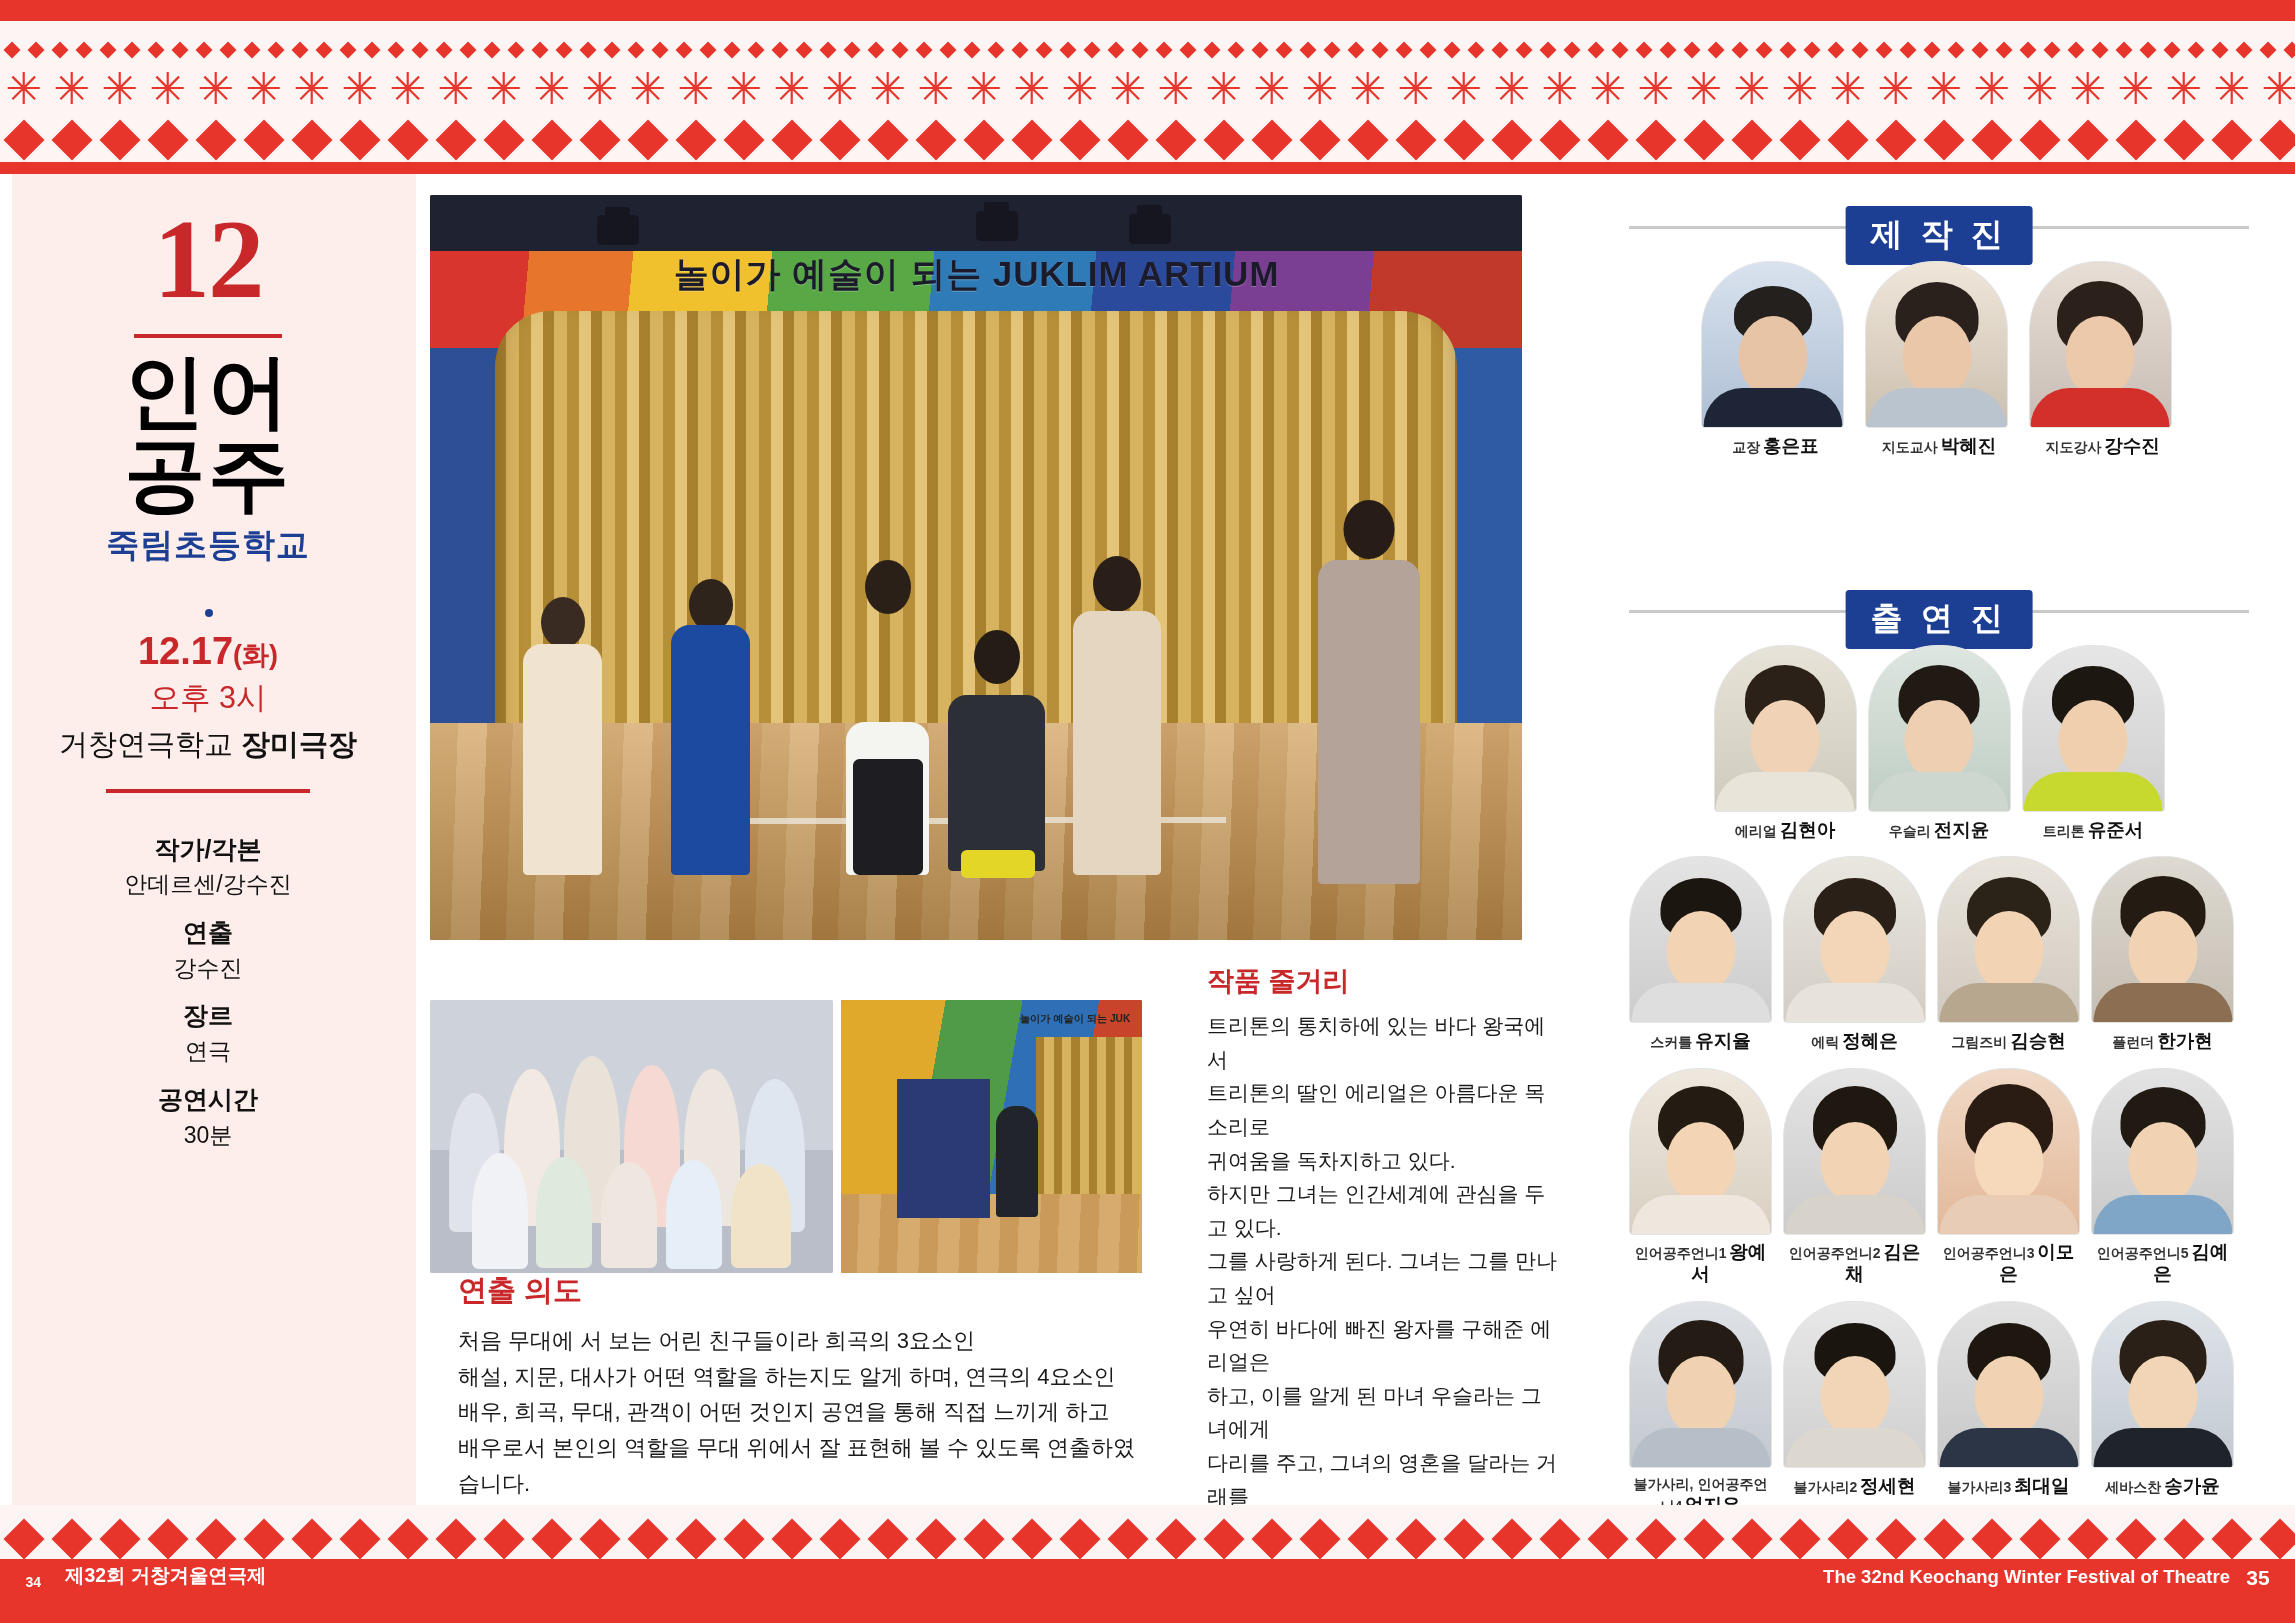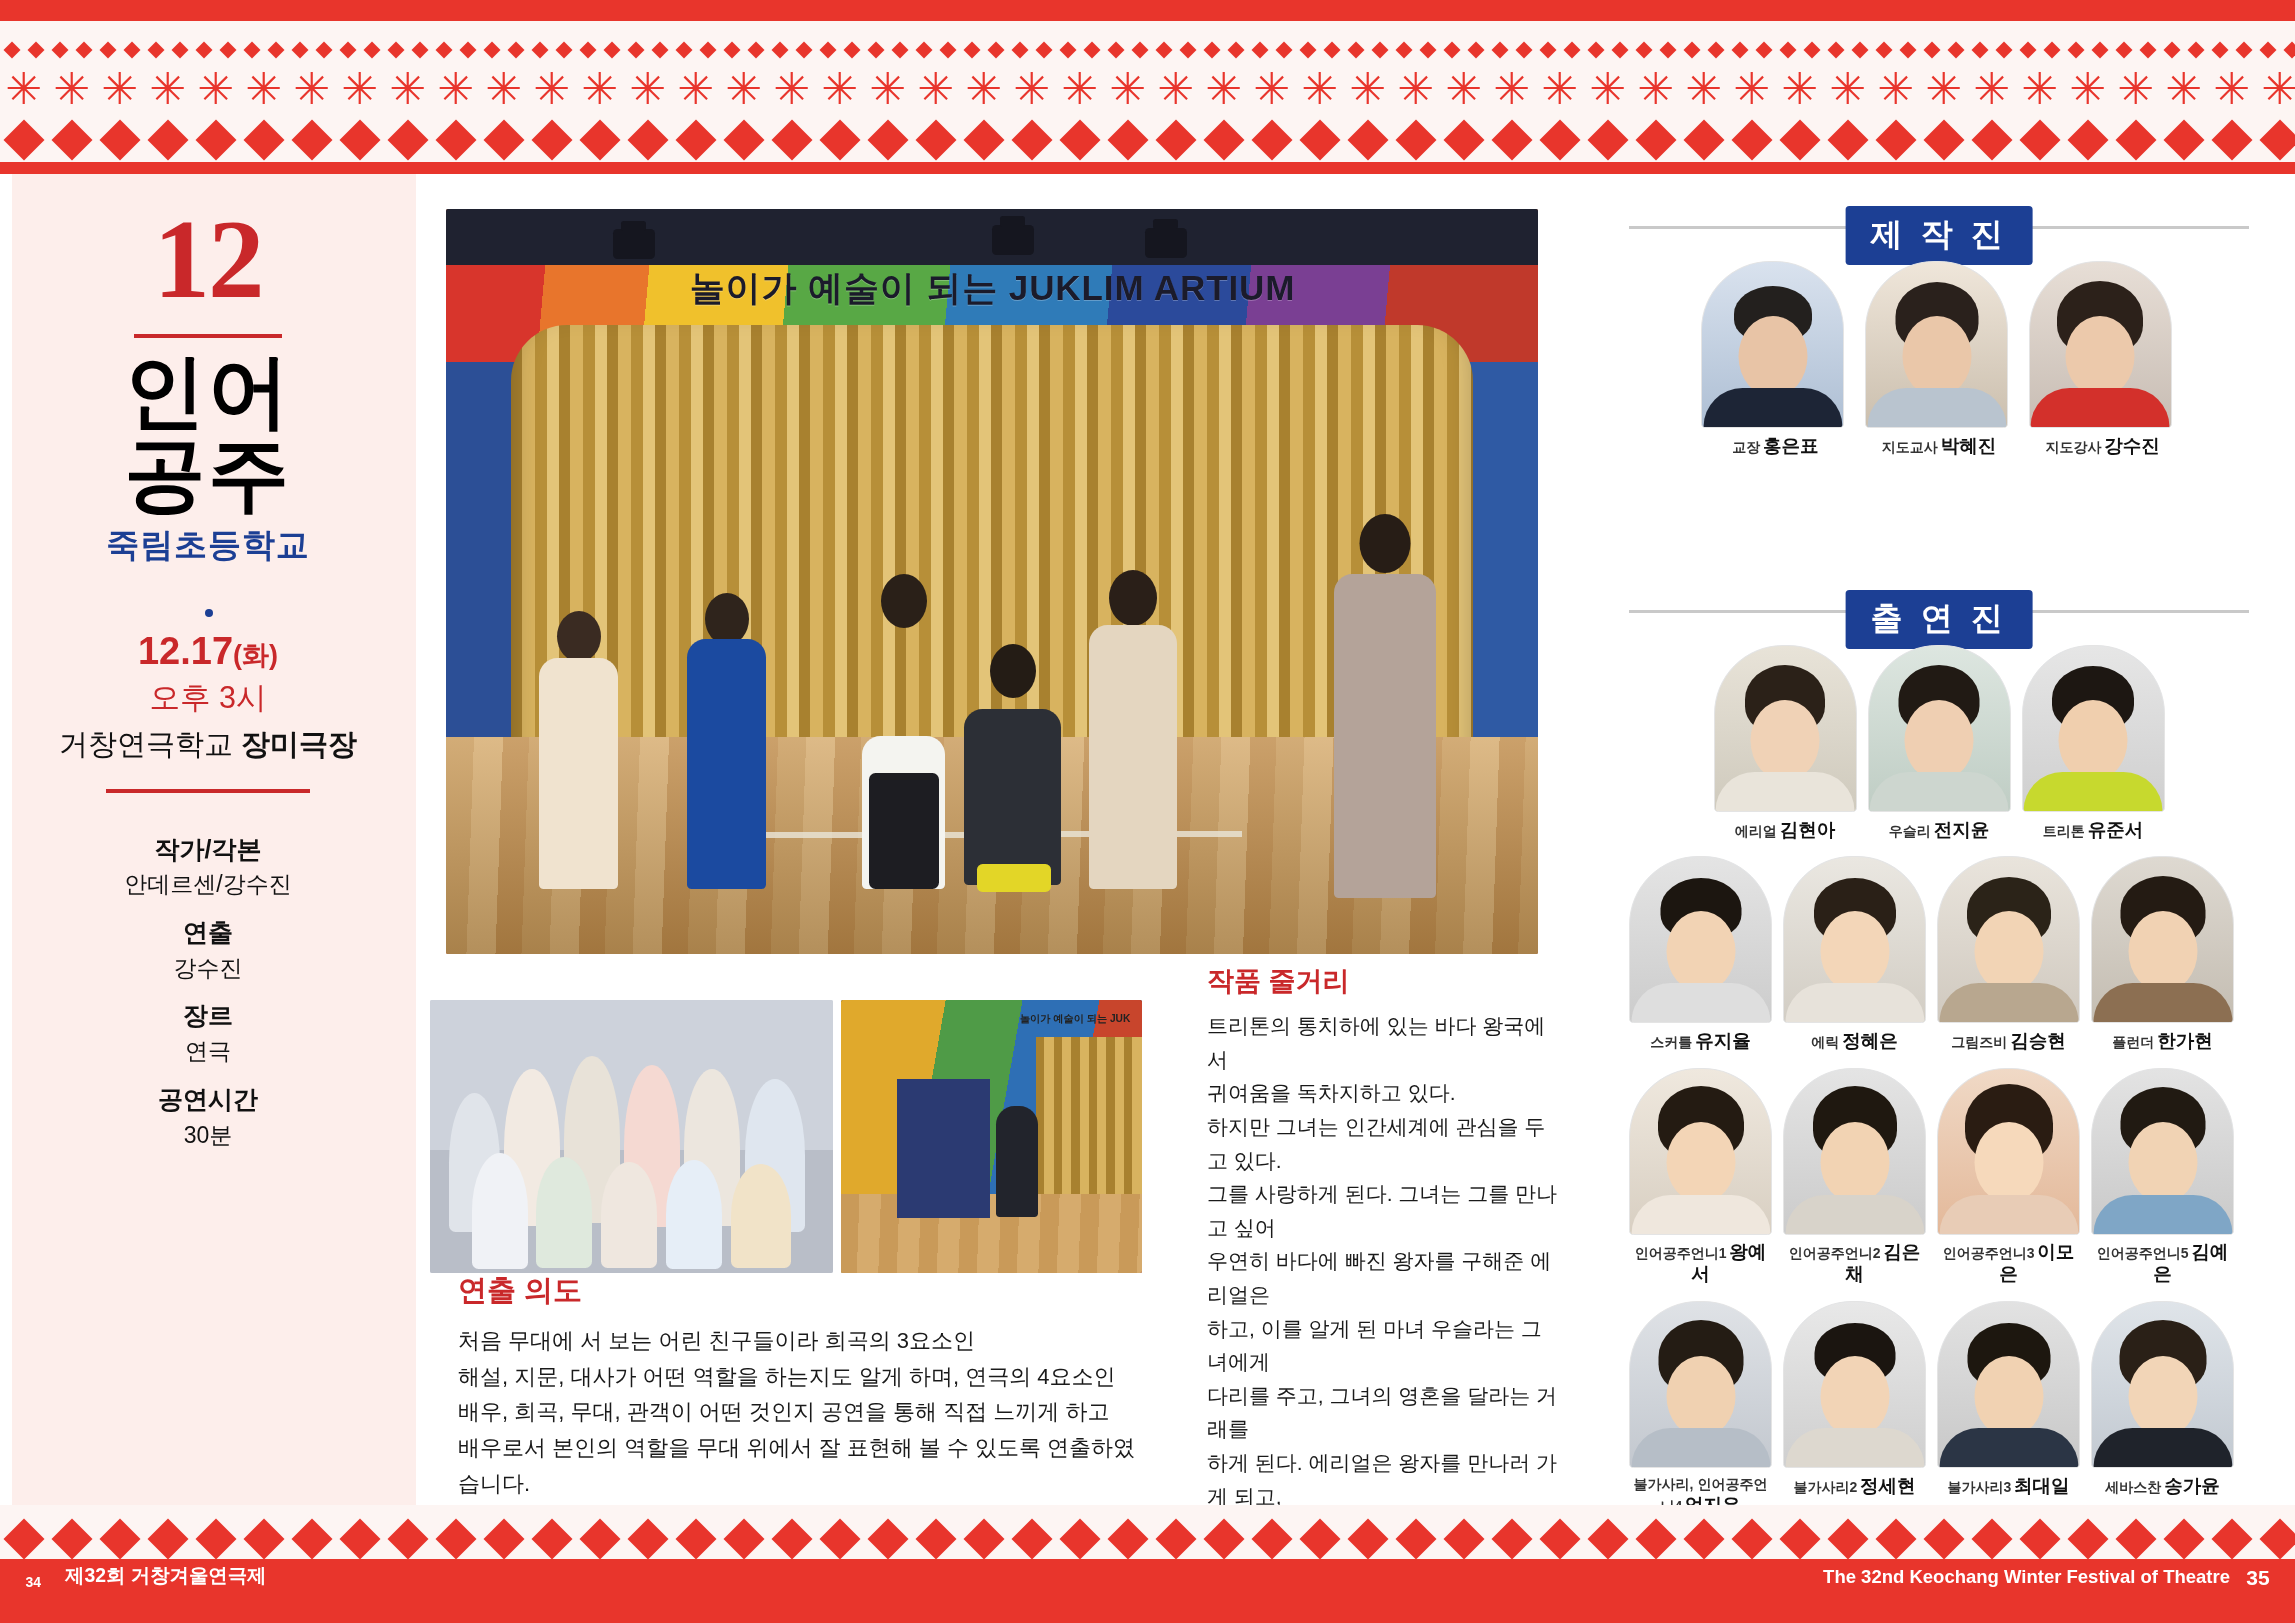--- a/index.html
+++ b/index.html
@@ -154,24 +154,23 @@
   .left-edge-stripe{
     position:absolute; left:0; top:0; width:12px; height:1332px;
     background:#ffffff;
   }
 
   
   .center {
     position:absolute; left:430px; top:0; width:1111px; height:1332px;
   }
   .stage-photo {
-    position:absolute; left:0; top:35px; width:1092px; height:745px;
+    position:absolute; left:0; top:21px; width:1092px; height:745px;
     border-radius:1.9px; overflow:hidden;
     background:#86efac;
-    margin-left:16px;
   }
   
   .rainbow {
     position:absolute; left:0; top:0; width:100%; height:100%;
     background:linear-gradient(95deg,
       #d8352c 0 9%, #e8752c 9% 18%, #f0c12c 18% 30%,
       #58a845 30% 44%, #2f7bb8 44% 58%, #2b4a9b 58% 70%,
       #7a3f93 70% 82%, #c0392b 82% 100%);
   }
   .wall-dark {
@@ -663,20 +662,21 @@
         <div>해설, 지문, 대사가 어떤 역할을 하는지도 알게 하며, 연극의 4요소인</div>
         <div>배우, 희곡, 무대, 관객이 어떤 것인지 공연을 통해 직접 느끼게 하고</div>
         <div>배우로서 본인의 역할을 무대 위에서 잘 표현해 볼 수 있도록 연출하였습니다.</div>
       </div>
     </div>
 
     <div class="synopsis">
       <div class="sec-title">작품 줄거리</div>
       <div class="body-text">
         <div>트리톤의 통치하에 있는 바다 왕국에서</div>
+        <div>트리톤의 딸인 에리얼은 아름다운 목소리로</div>
         <div>귀여움을 독차지하고 있다.</div>
         <div>하지만 그녀는 인간세계에 관심을 두고 있다.</div>
         <div>그를 사랑하게 된다. 그녀는 그를 만나고 싶어</div>
         <div>우연히 바다에 빠진 왕자를 구해준 에리얼은</div>
         <div>하고, 이를 알게 된 마녀 우슬라는 그녀에게</div>
         <div>다리를 주고, 그녀의 영혼을 달라는 거래를</div>
         <div>하게 된다. 에리얼은 왕자를 만나러 가게 되고,</div>
         <div>둘은 가까워지지만 마녀의 방해로 일은 어렵게</div>
 
       </div>

